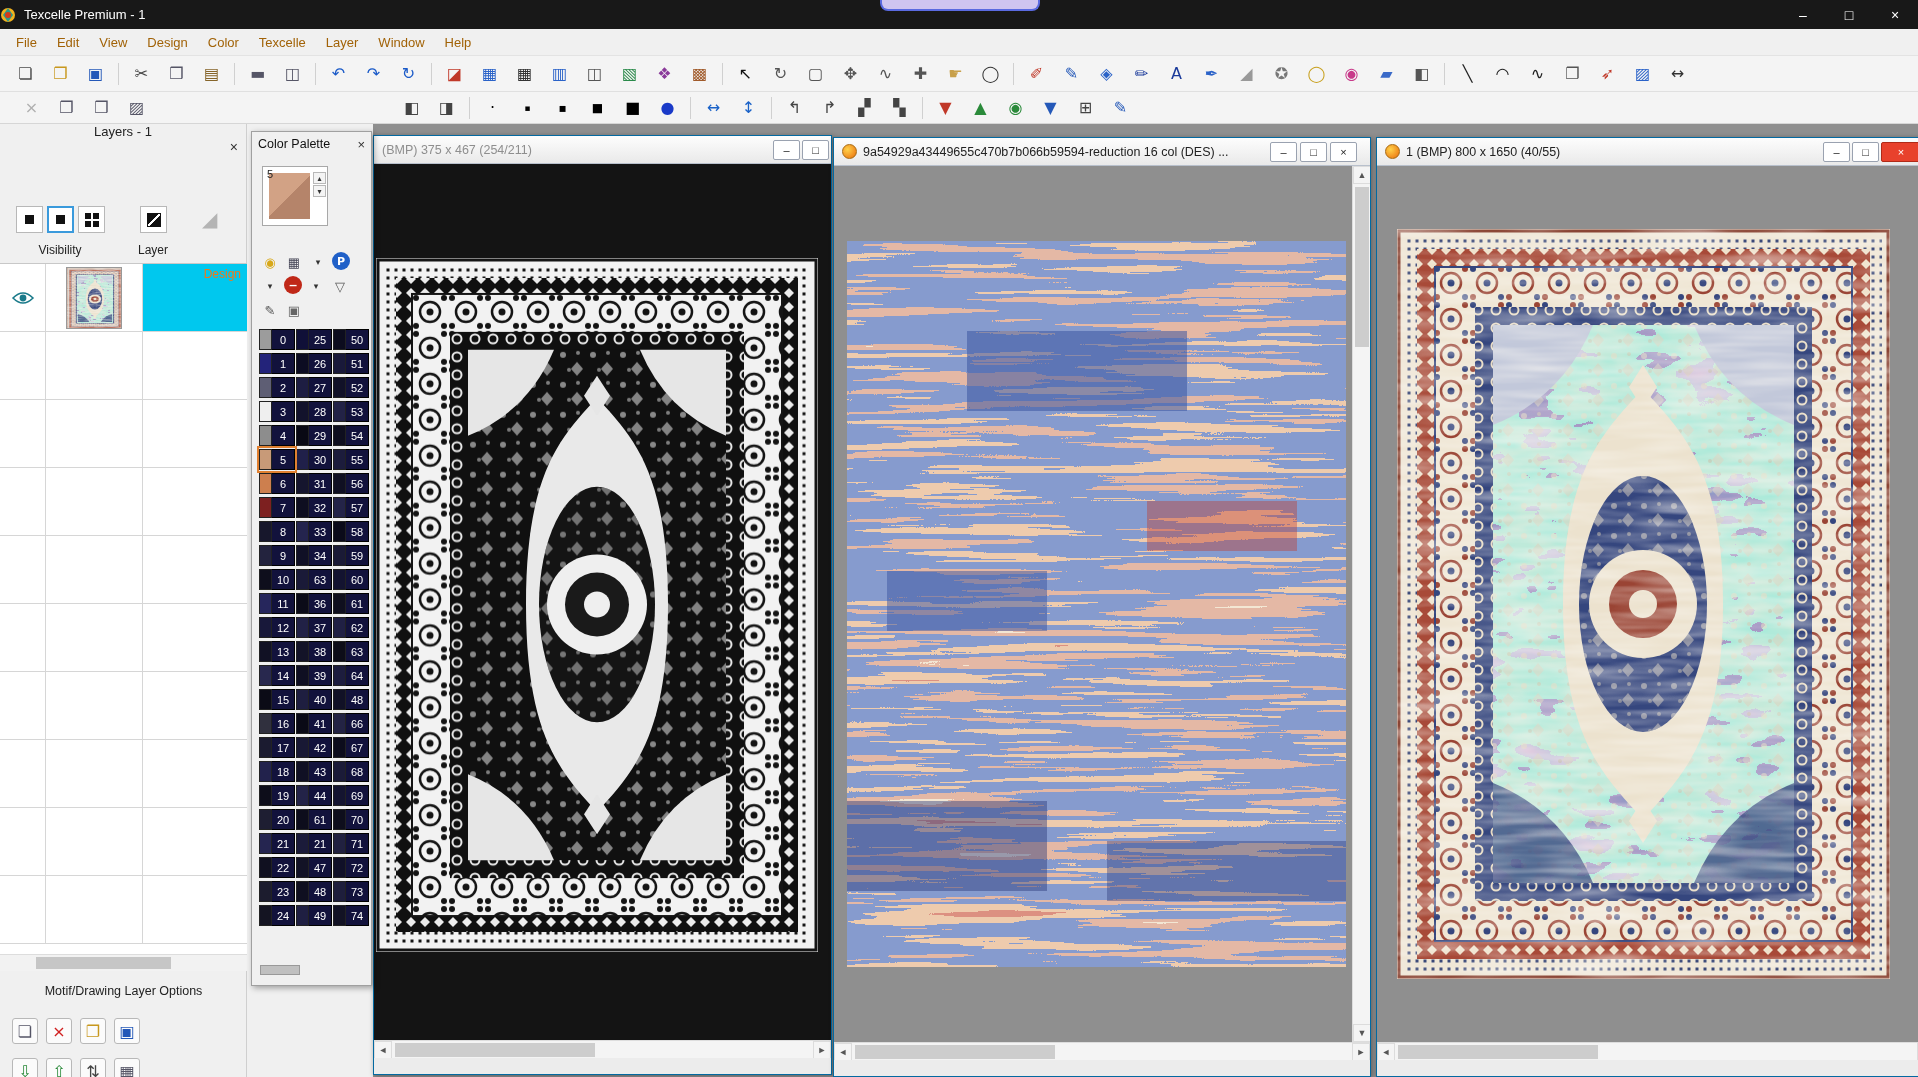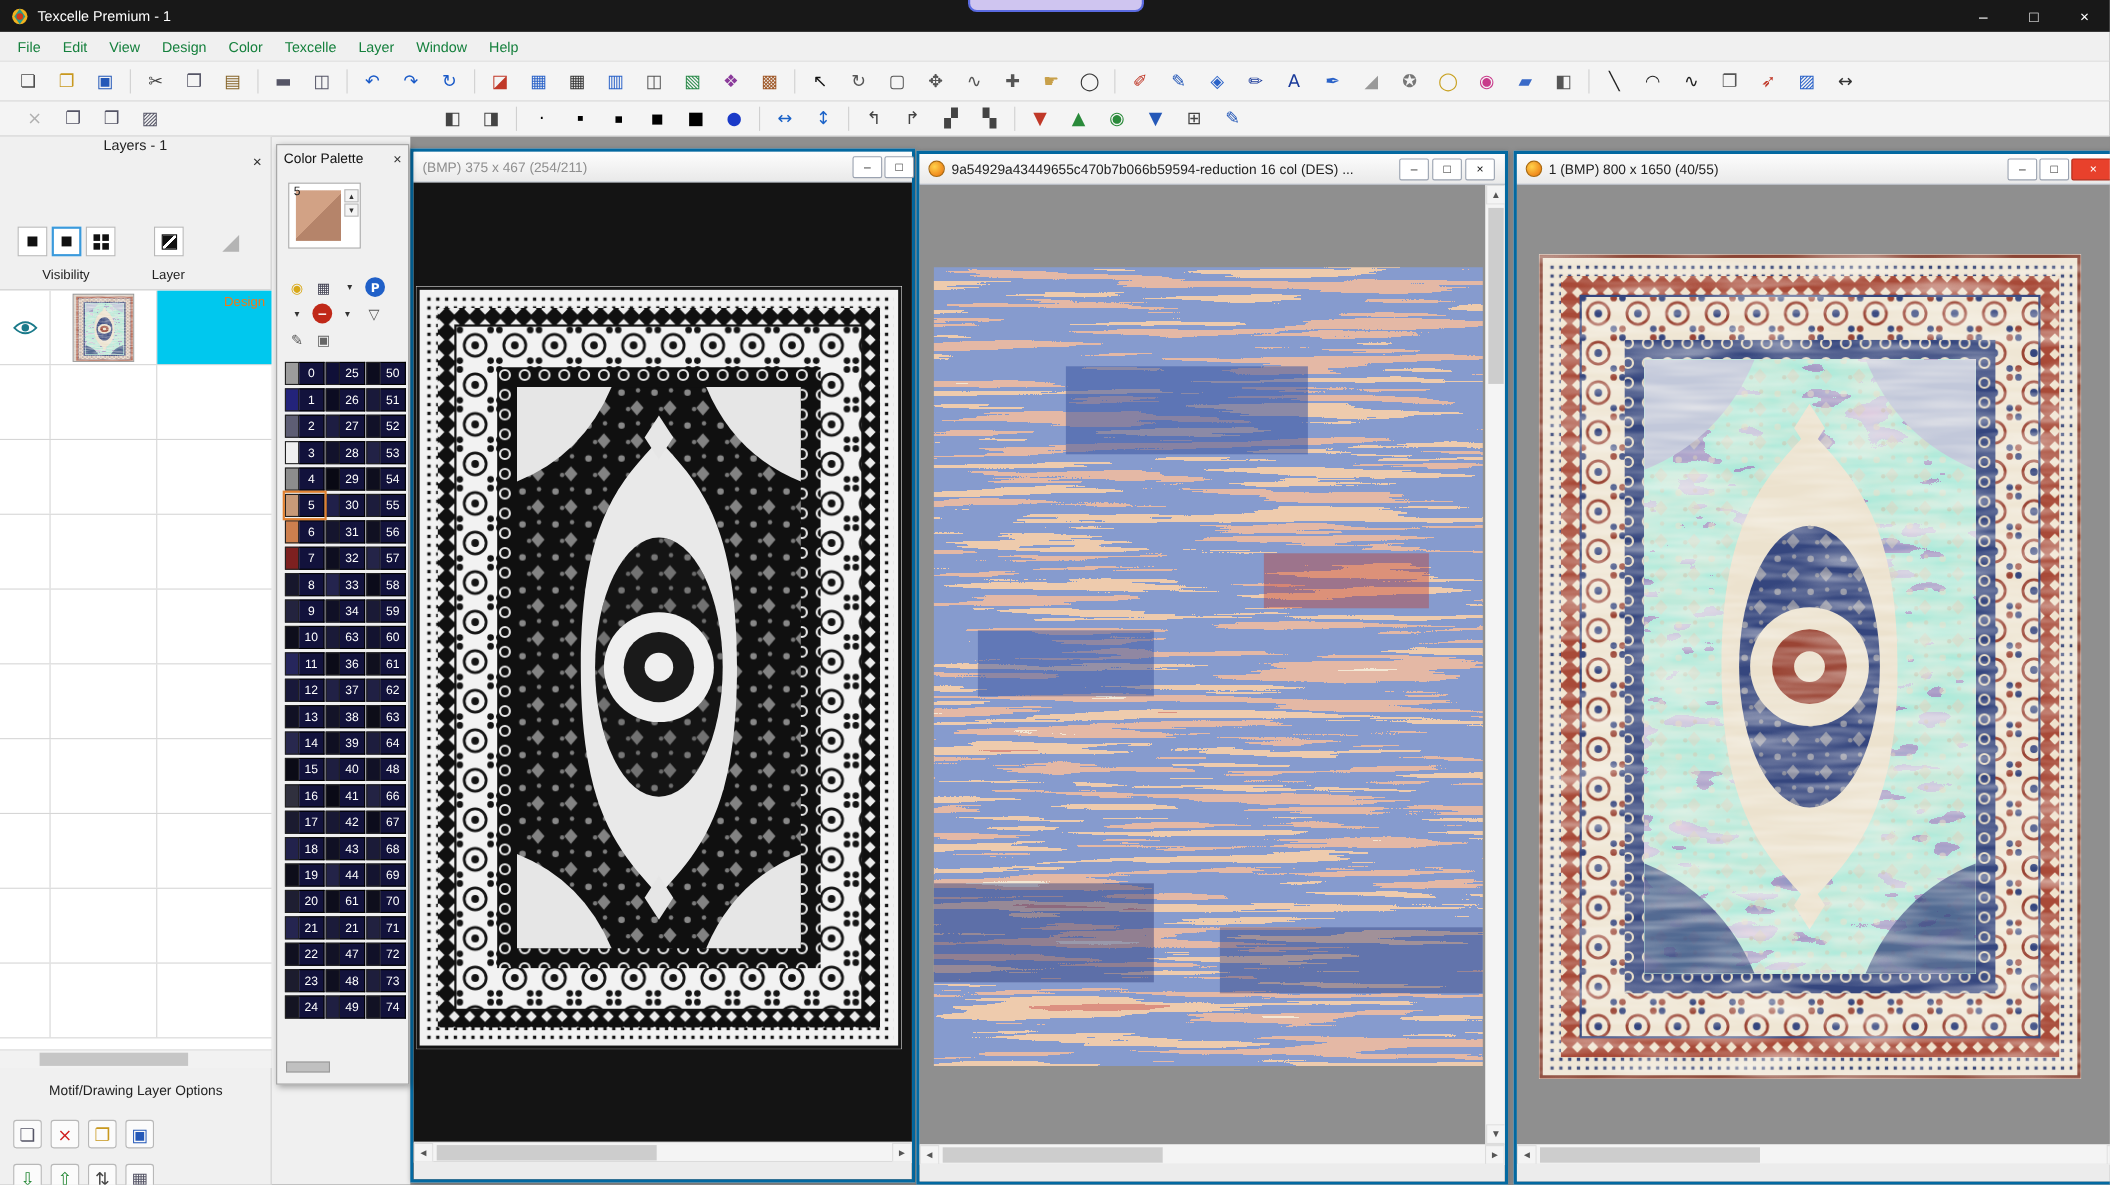--- a/index.html
+++ b/index.html
@@ -1,27 +1,27 @@
 <!DOCTYPE html>
 <html><head>
 <meta charset="utf-8">
 <style>
   * { margin:0; padding:0; box-sizing:border-box; }
   html,body { width:1918px; height:1077px; overflow:hidden; }
   body { position:relative; font-family:"Liberation Sans","DejaVu Sans",sans-serif; background:#8f8f8f; font-size:13px; }
 
   
-  .titlebar { position:absolute; left:0; top:0; right:0; height:29px; background:#181818; color:#fff; display:flex; align-items:center; padding-left:10px; gap:8px; z-index:40; }
+  .titlebar { position:absolute; left:0; top:0; right:0; height:29px; background:#181818; color:#fff; display:flex; align-items:center; gap:8px; z-index:40; }
   .title-text { font-size:13px; color:#fff; }
   .top-widget { position:absolute; left:880px; top:0; width:160px; height:11px; background:#cfc5f0; border:2px solid #5a6ae0; border-top:none; border-radius:0 0 8px 8px; z-index:60; }
   .win-controls { margin-left:auto; display:flex; height:100%; }
   .wc { width:46px; height:100%; display:flex; align-items:center; justify-content:center; font-size:14px; color:#fff; }
 
   .menubar { position:absolute; left:0; top:29px; right:0; height:27px; background:#f0f0f0; display:flex; align-items:center; padding-left:6px; border-bottom:1px solid #e3e3e3; z-index:40; }
-  .menu-item { padding:20px 10px; color:#15803d; }
+  .menu-item { padding:20px 10px; color:#a16207; }
 
   .toolbar { position:absolute; left:0; right:0; background:#f4f4f4; display:flex; align-items:center; z-index:40; }
   .t1 { top:56px; height:36px; border-bottom:1px solid #e0e0e0; padding-left:8px; }
   .t2 { top:92px; height:32px; border-bottom:1px solid #d6d6d6; padding-left:14px; }
   .tb-group { display:flex; align-items:center; }
   #tb2-main { margin-left:240px; }
   .tb-btn { width:31px; height:26px; margin:0 2px; display:flex; align-items:center; justify-content:center; font-size:16px; border-radius:3px; font-family:"DejaVu Sans",sans-serif; }
   .tb-sep { width:1px; height:22px; background:#d0d0d0; margin:0 5px; display:inline-block; }
 
   
@@ -70,21 +70,21 @@
   #pp-tools { position:absolute; top:120px; left:8px; width:106px; display:flex; flex-wrap:wrap; gap:4px; }
   #pp-tools .tb-btn { width:20px; height:20px; font-size:13px; margin:0; }
   .pp-grid { position:absolute; top:196px; left:7px; display:grid; grid-template-rows:repeat(25,24px); grid-auto-flow:column; grid-auto-columns:36px; column-gap:1px; }
   .pal-cell { width:36px; height:23px; display:flex; align-items:center; }
   .pal-cell.sel { outline:2px solid #e08030; z-index:2; }
   .chip { width:13px; height:21px; border:1px solid #222; }
   .num { flex:1; height:21px; background:#12123c; color:#fff; font-size:11px; display:flex; align-items:center; justify-content:center; border:1px solid #000; border-left:none; }
   .pp-scroll { position:absolute; bottom:10px; left:8px; width:40px; height:10px; background:#c0c0c0; border:1px solid #999; }
 
   
-  .doc-window { position:absolute; border:3px solid #0369a1; background:#ececec; box-shadow:1px 1px 5px rgba(0,0,0,.35); }
+  .doc-window { position:absolute; border:1px solid #0369a1; background:#ececec; box-shadow:1px 1px 5px rgba(0,0,0,.35); }
   .w1 { left:373px; top:11px; width:459px; height:940px; z-index:5; }
   .w2 { left:833px; top:13px; width:538px; height:940px; z-index:6; }
   .w3 { left:1376px; top:13px; width:560px; height:940px; z-index:7; }
   .dw-title { position:relative; height:28px; background:linear-gradient(#fdfdfd,#e9e9e9); border-bottom:1px solid #b8c0cc; display:flex; align-items:center; padding:0 8px; gap:6px; font-size:12.5px; color:#222; }
   .w1 .dw-title { color:#8e8e8e; }
   .dw-ico { width:15px; height:15px; border-radius:50%; background:radial-gradient(circle at 35% 35%,#ffd24a,#f08a1d 70%,#b05a10); border:1px solid #a86a10; flex:none; }
   .dw-text { white-space:nowrap; overflow:hidden; text-overflow:ellipsis; max-width:400px; }
   .dw-btn { position:absolute; top:4px; width:27px; height:20px; background:#fff; border:1px solid #9aa2b0; border-radius:2px; display:flex; align-items:center; justify-content:center; font-size:11px; color:#222; }
   .dw-btn.close-red { background:#e8412c; color:#fff; border-color:#b02a18; }
   .dw-content { position:absolute; top:28px; left:0; right:0; bottom:0; overflow:hidden; background:#8f8f8f; }

